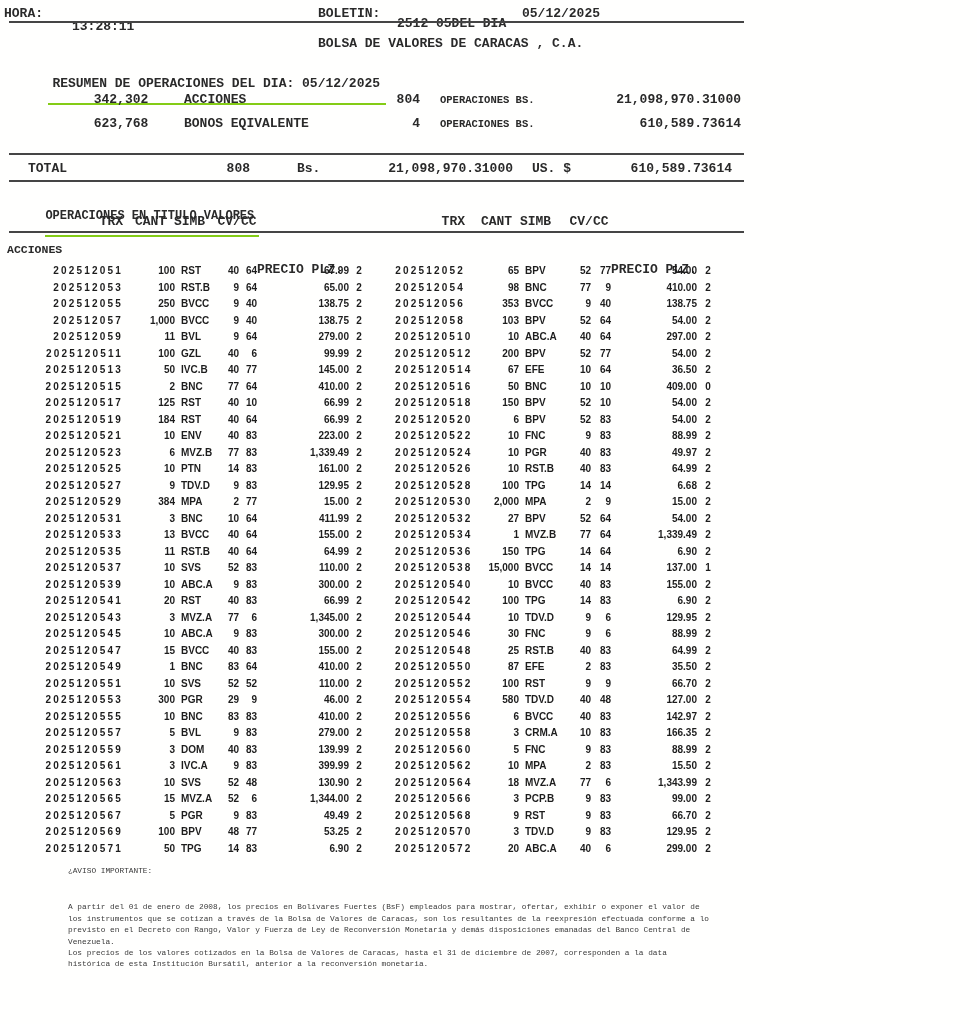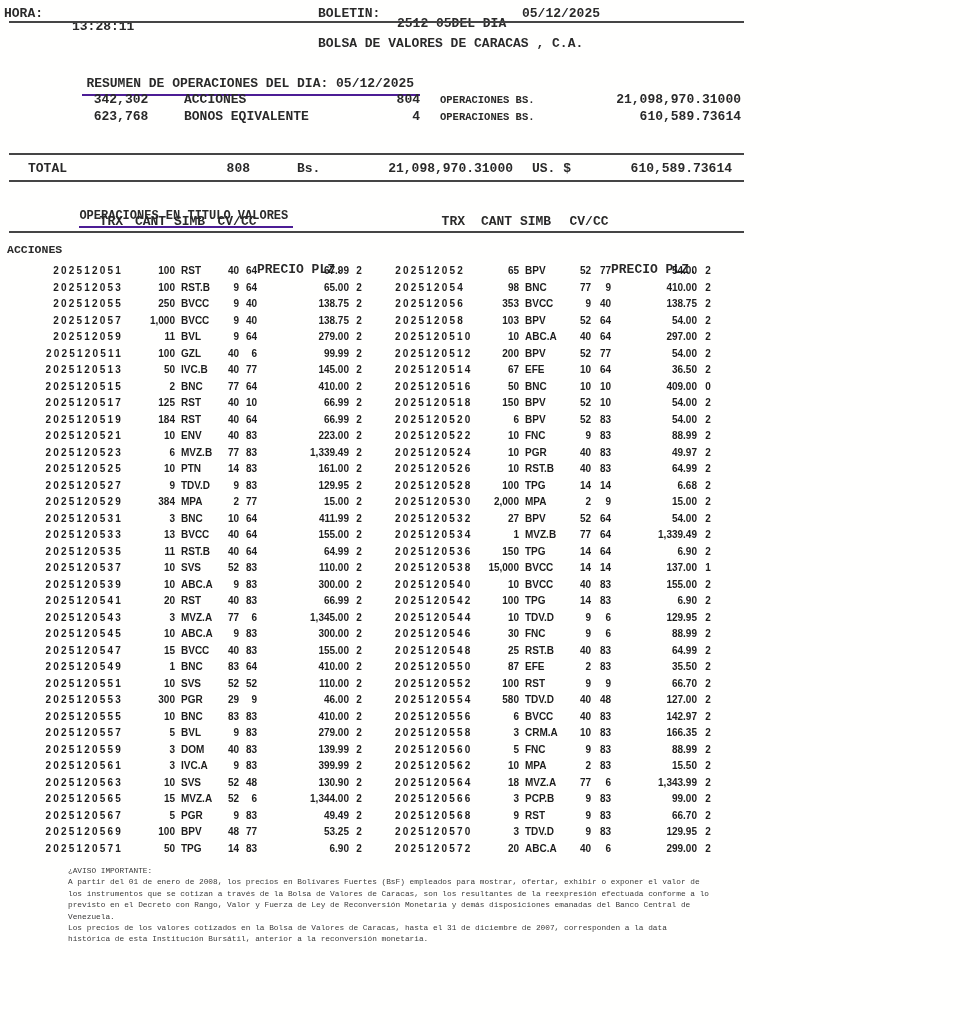--- a/index.html
+++ b/index.html
@@ -1,21 +1,21 @@
 <!DOCTYPE html>
 <html><head>
 <meta charset="utf-8">
 <style>
   html,body { margin:0; padding:0; background:#fff; }
   .page { position:relative; width:977px; height:1024px; background:#fffffe;
           font-family:"Liberation Mono", monospace; color:#2a2a2a; overflow:hidden; }
   .abs { position:absolute; white-space:pre;font-family:Liberation Mono, monospace; }
   .mb  { font-weight:bold; font-size:13px; }
   .rule { position:absolute; left:9px; width:735px; height:2px; background:#454545; }
-  .uline { border-bottom:2px solid #4c1d95; padding-bottom:3px; display:inline-block;margin-left:34px; }
+  .uline { border-bottom:2px solid #84cc16; padding-bottom:12px; display:inline-block; }
 
   
   .sumrow, .totalrow { position:absolute; left:0; width:760px; height:18px; }
   .sum-cant  { position:absolute; left:66px;  width:110px; text-align:center; }
   .sum-tipo  { position:absolute; left:184px; }
   .sum-ops   { position:absolute; left:330px; width:90px; text-align:right; }
   .sum-opslb { position:absolute; left:440px; top:2px; font-size:10.5px; font-weight:bold; }
   .sum-monto { position:absolute; left:591px; width:150px; text-align:right; }
   .tot-label { position:absolute; left:28px; }
   .tot-ops   { position:absolute; left:150px; width:100px; text-align:right; }
@@ -45,21 +45,21 @@
   .c-cv  { text-align:right; }
   .c-cc  { text-align:right; }
   .c-prec{ text-align:right; }
   .c-plz { text-align:center; }
   .gutcell { }
 
   .group-label { position:absolute; left:7px; top:243px; font-weight:bold; font-size:11.5px; }
 
   
   .aviso { position:absolute; left:68px; top:866px; font-size:7.8px; color:#3a3a3a; line-height:11.4px; }
-  .aviso-title { margin-bottom:0; white-space:pre;font-family:Liberation Mono, monospace; }
+  .aviso-title { margin-bottom:25px; white-space:pre;font-family:Liberation Mono, monospace; }
   .aviso-line { white-space:pre; }
 </style>
 </head>
 <body>
 
 <div class="page">
 
   <span class="abs mb" style="left:4px;  top:6px;">HORA:</span>
   <span class="abs mb" style="left:72px; top:6px;margin-top:13px;">13:28:11</span>
   <span class="abs mb" style="left:318px;top:6px;">BOLETIN:</span>
@@ -75,21 +75,21 @@
   </span>
 
   <div class="sumrow mb" style="top:92px;">
     <span class="sum-cant">342,302</span>
     <span class="sum-tipo">ACCIONES</span>
     <span class="sum-ops">804</span>
     <span class="sum-opslb">OPERACIONES BS.</span>
     <span class="sum-monto">21,098,970.31000</span>
   </div>
 
-  <div class="sumrow mb" style="top:109px;">
+  <div class="sumrow mb" style="top:116px;">
     <span class="sum-cant">623,768</span>
     <span class="sum-tipo">BONOS EQIVALENTE</span>
     <span class="sum-ops">4</span>
     <span class="sum-opslb">OPERACIONES BS.</span>
     <span class="sum-monto">610,589.73614</span>
   </div>
 
   <div class="rule" style="top:153px;"></div>
 
   <div class="totalrow mb" style="top:161px;">

